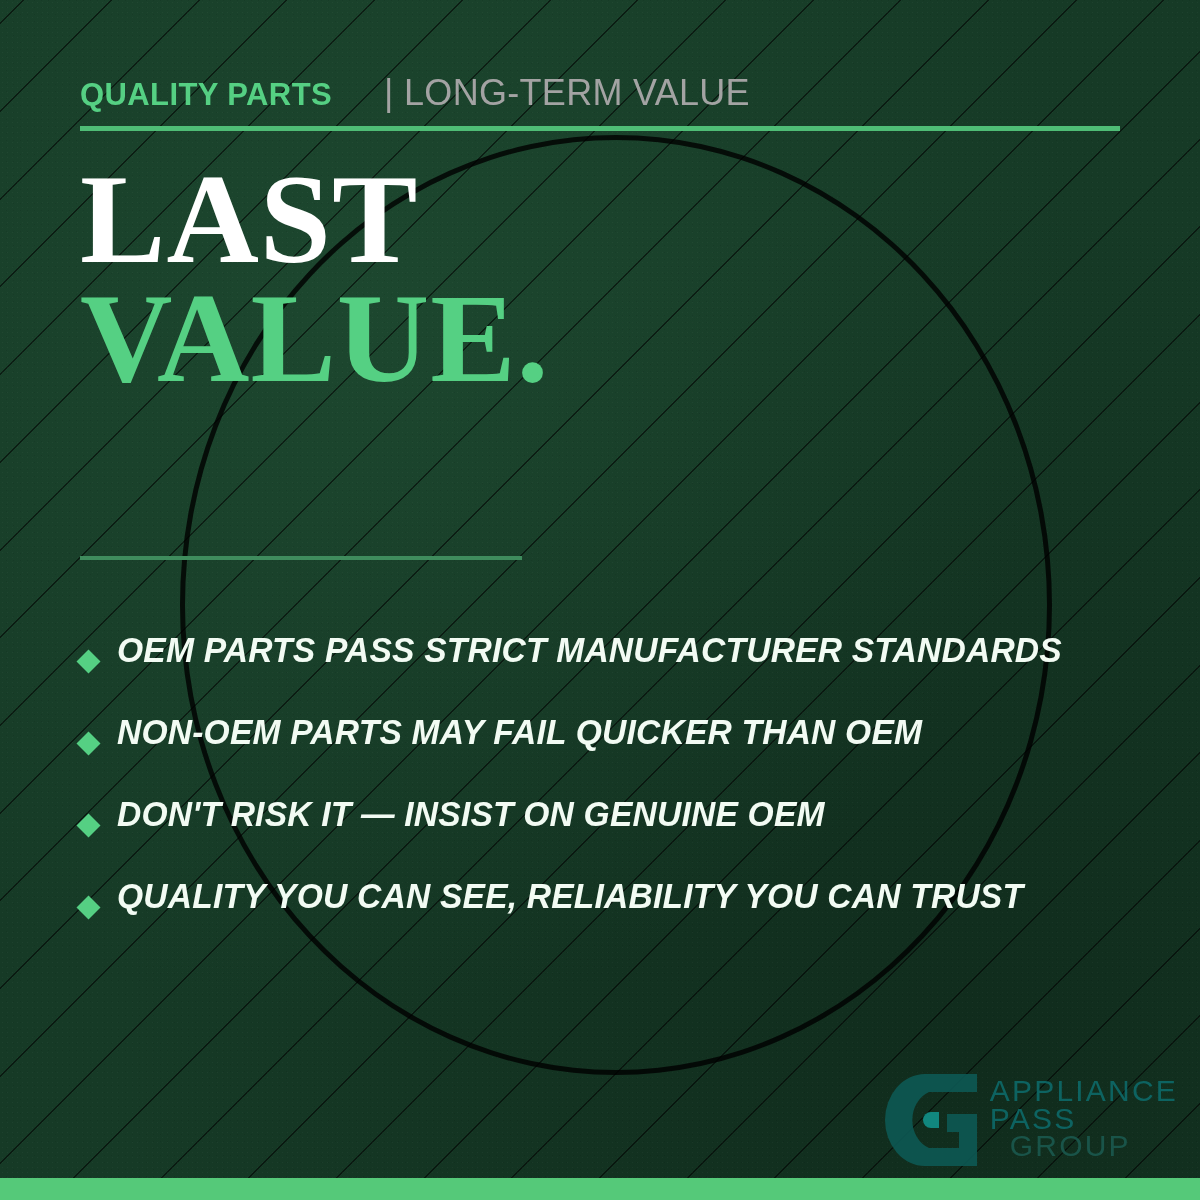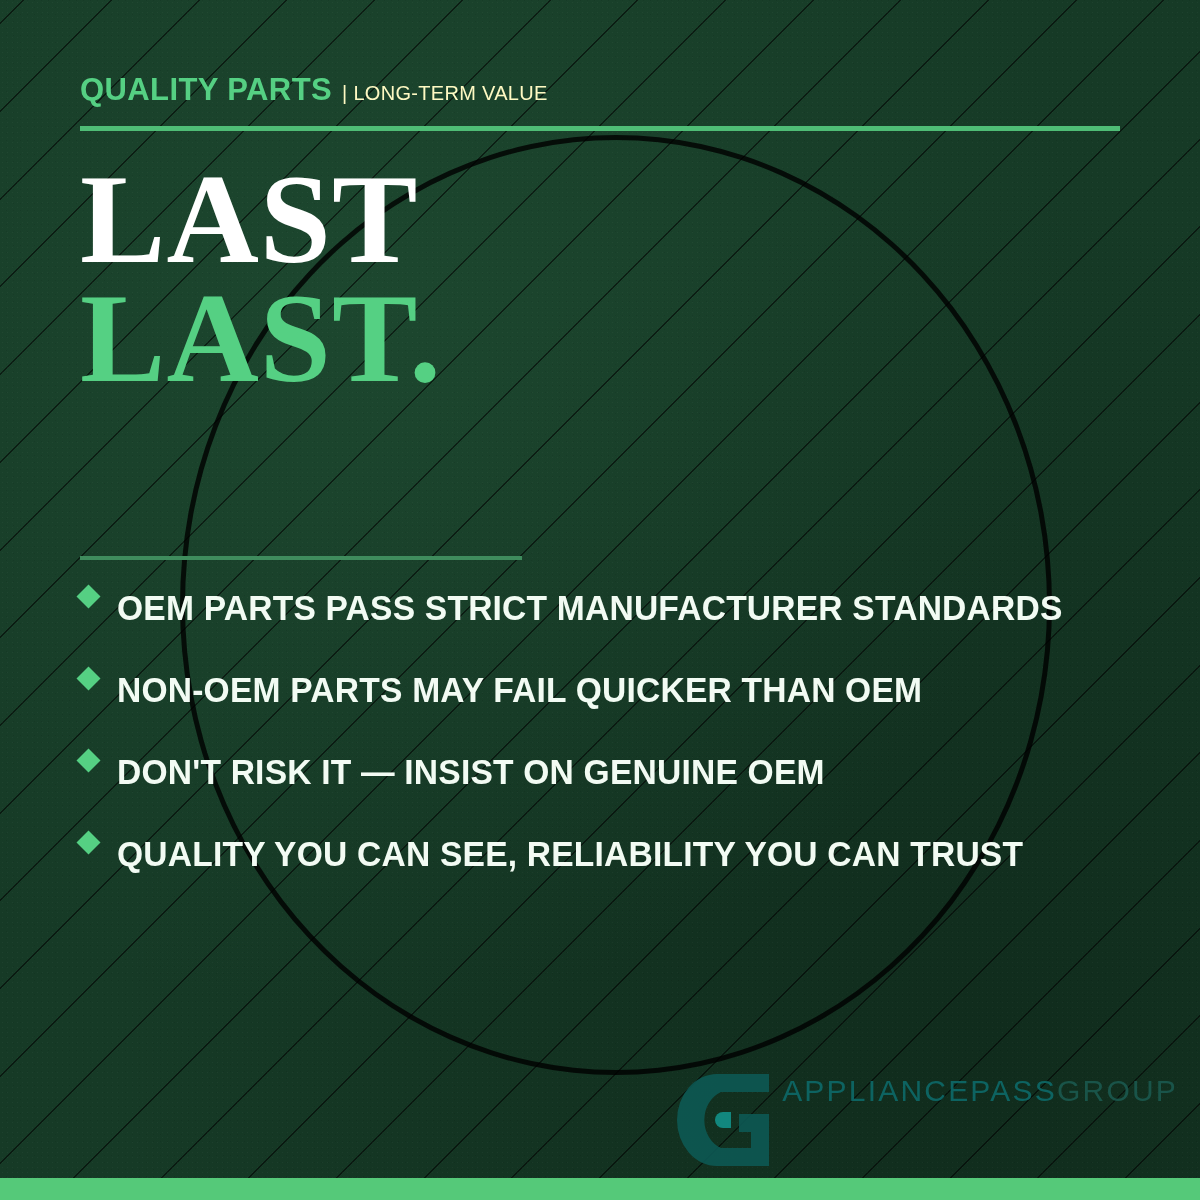--- a/index.html
+++ b/index.html
@@ -79,36 +79,37 @@
   }
 
   
   .kicker {
     position: absolute;
     left: 80px;
     top: 72px;
     white-space: nowrap;
     display: flex;
     align-items: baseline;
-    gap: 10px;
+    gap: 16px;
     text-align: center;
   }
   .kicker-main {
     font-size: 31px;
     font-weight: bold;
     letter-spacing: 0.4px;
     color: #55d083;
     font-family: "Liberation Sans", sans-serif;
   }
   .kicker-sub {
-    font-size: 20px;
+    font-size: 36px;
     font-weight: normal;
     letter-spacing: 0.3px;
-    color: #fef9c3;
-    font-family: "Liberation Sans", sans-serif;
+    color: #a3a3a3;
+    font-family: "Liberation Sans", sans-serif;
+    margin-left: 36px;
   }
 
   .rule-top {
     position: absolute;
     left: 80px;
     top: 126px;
     width: 1040px;
     height: 5px;
     background: #4fbd76;
   }
@@ -139,24 +140,25 @@
 
   
   .bullets {
     position: absolute;
     left: 80px;
     top: 588px;
     width: 1060px;
   }
   .bullet {
     display: flex;
-    align-items: flex-start;
+    align-items: flex-end;
     height: 82px;
     gap: 20px;
     white-space: nowrap;
+    font-style: italic;
   }
   .diamond {
     flex: 0 0 auto;
     width: 17px;
     height: 17px;
     background: #55d083;
     transform: rotate(45deg);
   }
   .bullet-text {
     font-family: "Liberation Sans", sans-serif;
@@ -174,32 +176,32 @@
     right: 22px;
     bottom: 30px;
     display: flex;
     align-items: flex-start;
     gap: 13px;
     opacity: 0.88;
   }
   .logo-mark { flex: 0 0 auto; }
   .logo-words {
     display: flex;
-    flex-direction: row;
+    flex-direction: column;
     line-height: 0.92;
     padding-top: 3px;
   }
   .logo-word {
     font-family: "Liberation Sans", sans-serif;
     font-weight: normal;
     font-size: 30px;
     letter-spacing: 2.2px;
     color: #0d6b6b;
   }
-  .logo-word.dim { color: #1b5a50; }
+  .logo-word.dim { color: #1b5a50; margin-left: 20px; }
 </style>
 </head>
 <body>
 
 <div id="poster">
 
   <div class="bg-base"></div>
   <div class="bg-stripes"></div>
   <div class="bg-noise"></div>
   <div class="bg-circle"></div>
@@ -208,21 +210,21 @@
 
     <div class="kicker">
       <span class="kicker-main">QUALITY PARTS</span>
       <span class="kicker-sub">| LONG-TERM VALUE</span>
     </div>
 
     <div class="rule-top"></div>
 
     <div class="headline">
       <span class="hl-line hl-white">LAST</span>
-      <span class="hl-line hl-green">LAST.</span>
+      <span class="hl-line hl-green">VALUE.</span>
     </div>
 
     <div class="rule-mid"></div>
 
     <div class="bullets">
 
       <div class="bullet">
         <span class="diamond"></span>
         <span class="bullet-text">OEM PARTS PASS STRICT MANUFACTURER STANDARDS</span>
       </div>

